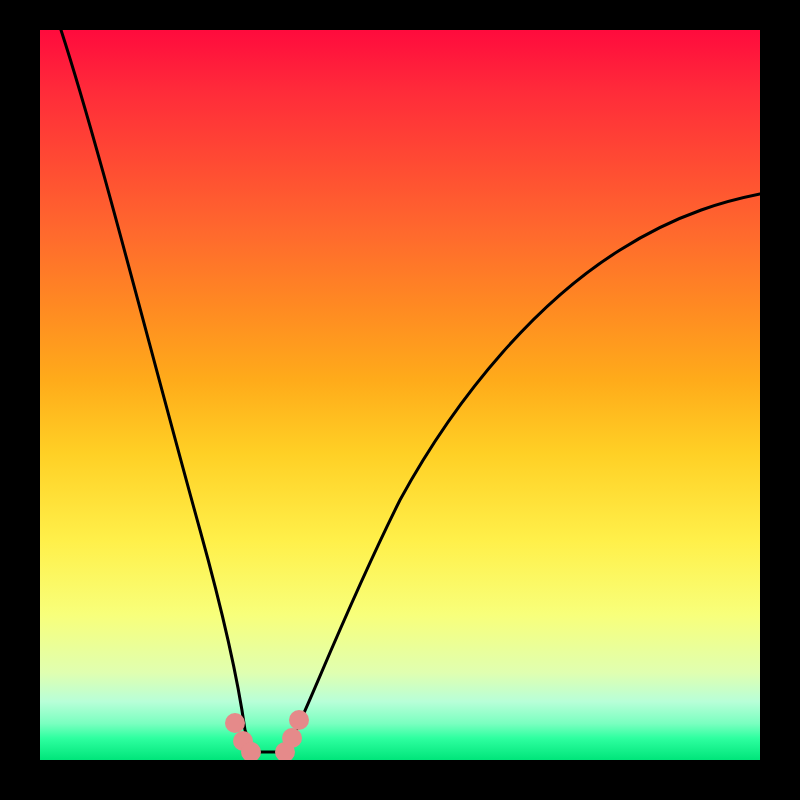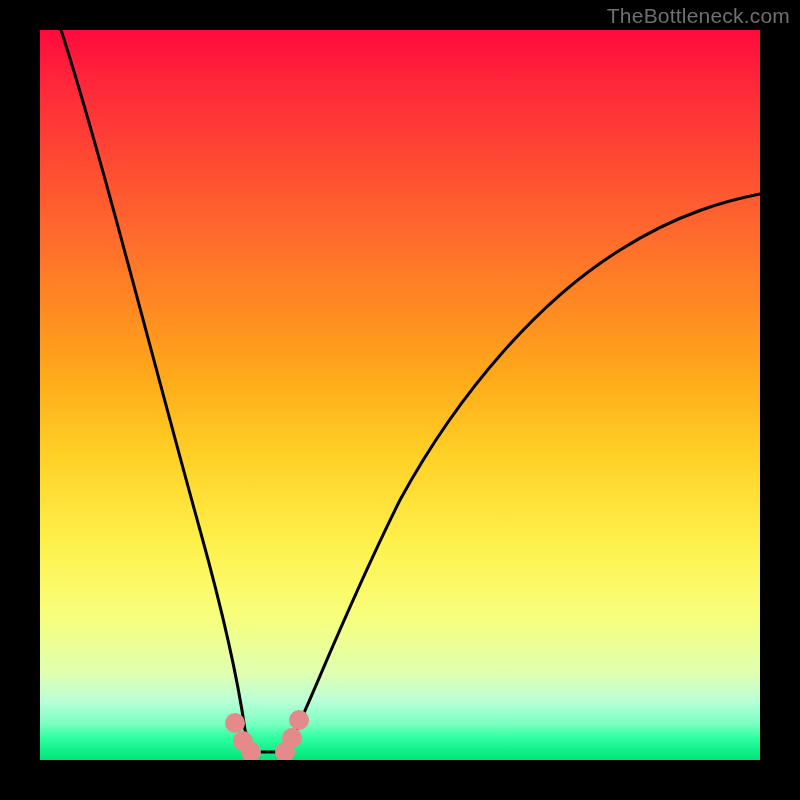--- a/index.html
+++ b/index.html
@@ -56,21 +56,20 @@
     color: #6f6f6f;
     font-size: 21px;
     font-weight: 400;
     letter-spacing: 0.2px;
   }
 </style>
 </head>
 <body>
 
 <div class="frame">
-  <div class="watermark">TheBottleneck.com</div>
   <div class="plot">
     <svg class="curve-svg" viewBox="0 0 720 730" preserveAspectRatio="none">
       <path d="M 21 0
                C 60 120, 110 320, 160 500
                C 185 590, 198 650, 205 700
                L 213 722" fill="none" stroke="#000" stroke-width="3" stroke-linecap="round"></path>
       <path d="M 213 722 L 245 722" fill="none" stroke="#000" stroke-width="3" stroke-linecap="round"></path>
       <path d="M 245 722
                C 260 700, 300 590, 360 470
                C 420 360, 500 270, 580 220

